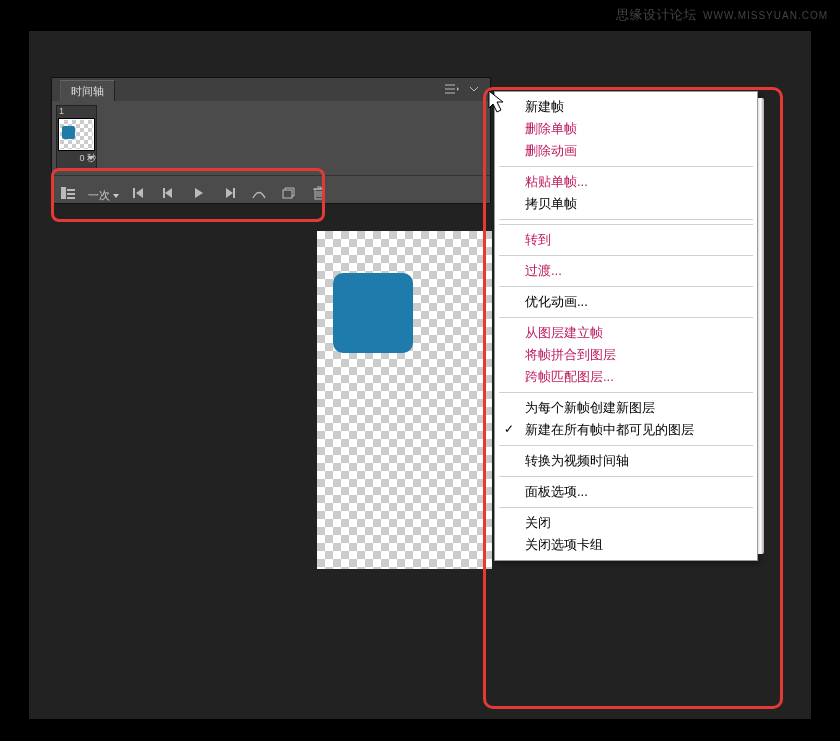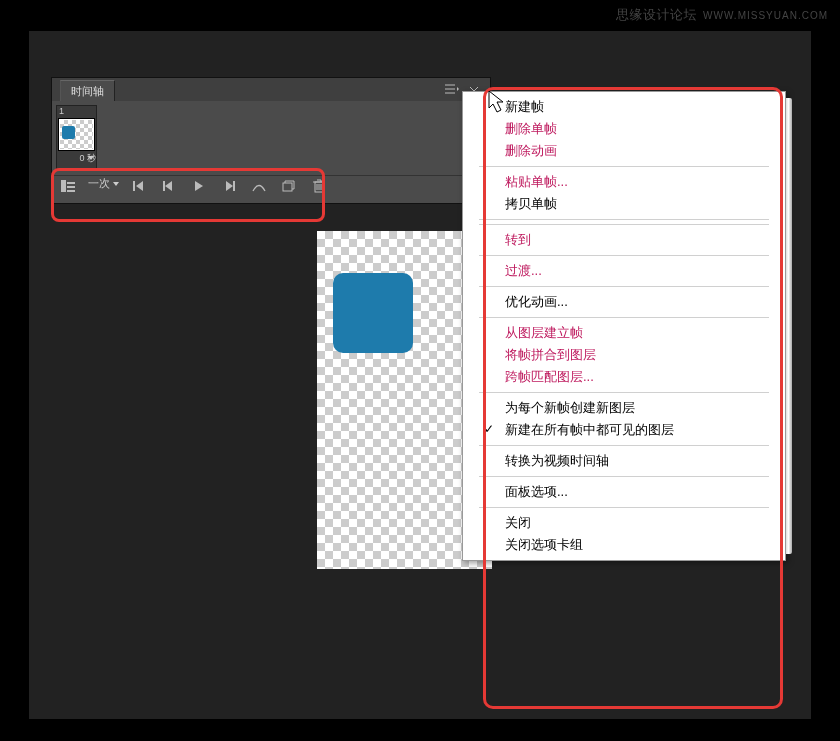--- a/index.html
+++ b/index.html
@@ -23,30 +23,30 @@
   .frame { width: 41px; background: #3a3a3a; border: 1px solid #222; position: relative; display: flex; flex-direction: column; }
   .frame-num { background: #3a3a3a; color: #ccc; font-size: 9px; padding: 0 2px; height: 11px; line-height: 11px; }
   .frame-thumb { flex: 1; margin: 2px; background-image:
     linear-gradient(45deg, #ccc 25%, transparent 25%, transparent 75%, #ccc 75%, #ccc),
     linear-gradient(45deg, #ccc 25%, transparent 25%, transparent 75%, #ccc 75%, #ccc);
     background-size: 8px 8px; background-position: 0 0, 4px 4px; background-color: #fff; position: relative; border: 1px solid #fff; outline: 1px solid #000; }
   .thumb-shape { position: absolute; left: 2px; top: 6px; width: 13px; height: 13px; background: #1e7bac; border-radius: 2px; }
   .frame-delay { background: #3a3a3a; color: #ccc; font-size: 9px; text-align: right; height: 18px; line-height: 12px; position: relative; }
   .frame-delay::after { content: ""; position: absolute; right: 2px; top: 4px; border-left: 3px solid transparent; border-right: 3px solid transparent; border-top: 4px solid #ccc; }
 
-  .toolbar { height: 28px; background: #4b4b4b; border-top: 1px solid #333; display: flex; align-items: flex-start; gap: 10px; padding: 0 6px; }
+  .toolbar { height: 28px; background: #4b4b4b; border-top: 1px solid #333; display: flex; align-items: flex-end; gap: 10px; padding: 0 6px; }
   .tb-btn { width: 20px; height: 20px; display: flex; align-items: center; justify-content: center; color: #bbb; }
   .tb-btn svg { display: block; }
   .tb-text { color: #ccc; font-size: 11px; display: flex; align-items: center; gap: 3px; }
   .tb-text .caret { width: 0; height: 0; border-left: 3px solid transparent; border-right: 3px solid transparent; border-top: 4px solid #ccc; }
 
   .highlight-1 { position: absolute; left: 22px; top: 137px; width: 274px; height: 54px; border: 3px solid #e53935; border-radius: 8px; pointer-events: none; z-index: 50; }
   .highlight-2 { position: absolute; left: 454px; top: 56px; width: 300px; height: 622px; border: 3px solid #e53935; border-radius: 10px; pointer-events: none; z-index: 50; }
 
-  .menu-container { position: absolute; left: 433px; top: 60px; width: 324px; background: #fff; border: 1px solid #999; box-shadow: 2px 2px 6px rgba(0,0,0,0.4); padding: 4px 12px; z-index: 40; }
+  .menu-container { position: absolute; left: 465px; top: 60px; width: 264px; background: #fff; border: 1px solid #999; box-shadow: 2px 2px 6px rgba(0,0,0,0.4); padding: 4px 0; z-index: 40; }
   .side-edge { position: absolute; right: -7px; top: 6px; bottom: 6px; width: 6px; background: linear-gradient(to right, #ddd, #fff 40%, #aaa); border-radius: 0 2px 2px 0; }
   .menu-item { padding: 2px 18px 2px 30px; font-size: 13px; color: #000; position: relative; white-space: nowrap; }
   .menu-item.disabled { color: #be185d; }
   .menu-sep { height: 1px; background: #d0d0d0; margin: 4px 4px; }
   .menu-check { position: absolute; left: 9px; top: 3px; font-size: 12px; }
 
   .cursor { position: absolute; left: 459px; top: 59px; width: 20px; height: 26px; z-index: 60; pointer-events: none; }
 
   .panel-menu-btn { position: absolute; right: 30px; top: 3px; width: 16px; height: 14px; color: #bbb; }
   .panel-close-btn { position: absolute; right: 8px; top: 3px; width: 14px; height: 14px; color: #bbb; }

